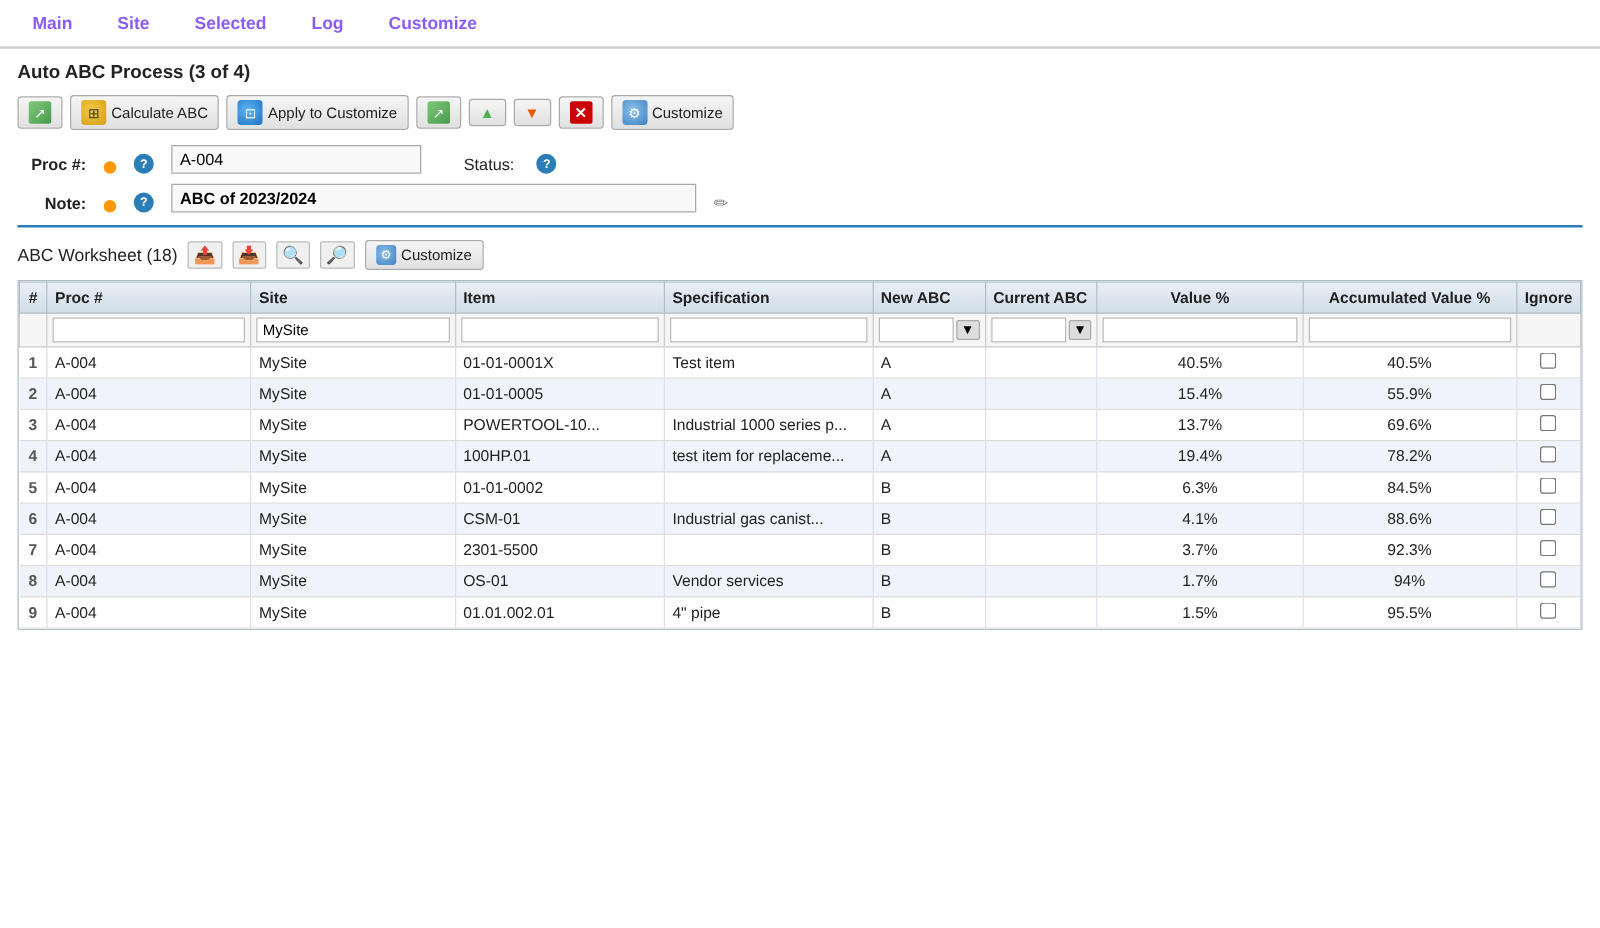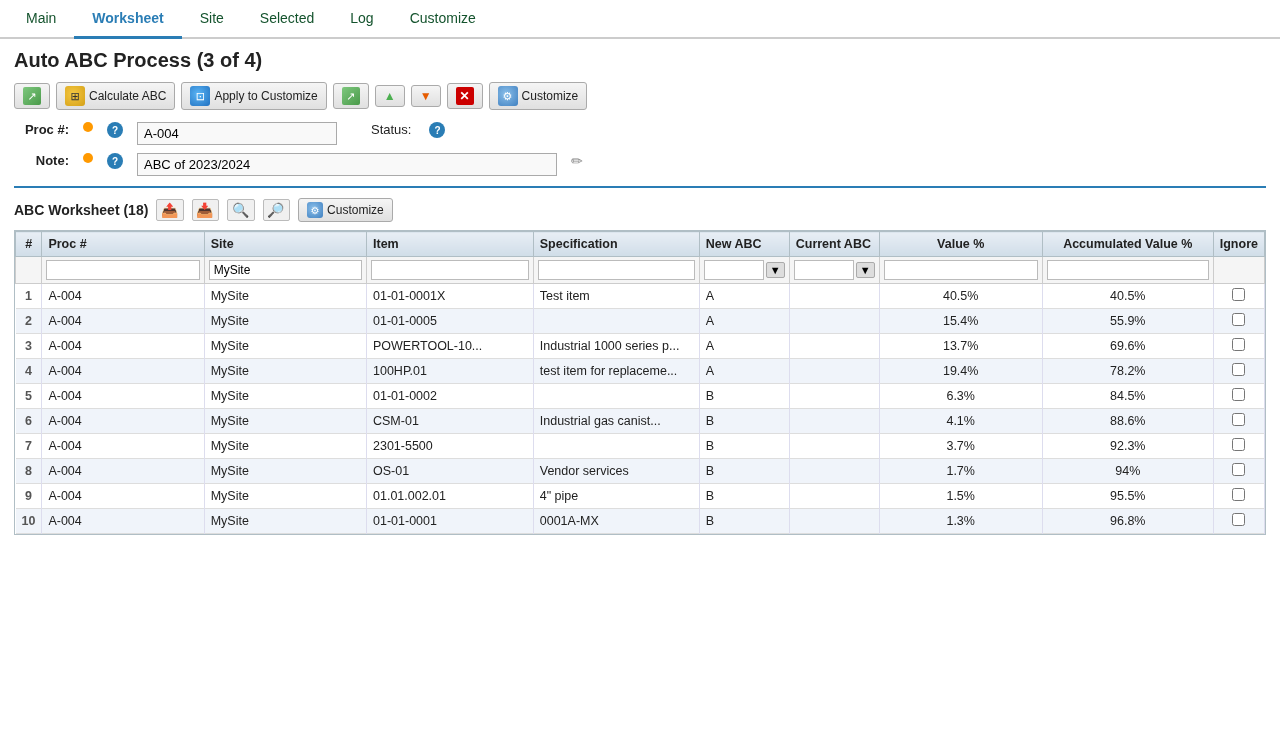--- a/index.html
+++ b/index.html
@@ -3,72 +3,73 @@
   <meta charset="utf-8">
   <style>
     * { box-sizing: border-box; margin: 0; padding: 0; }
     body { font-family: Arial, sans-serif; font-size: 13px; background: #fff; color: #222; }
 
     
     .tabs { display: flex; border-bottom: 2px solid #ccc; padding: 0 8px; background: #fff; }
     .tab {
       padding: 10px 18px;
       cursor: pointer;
-      color: #14532d;
+      color: #8b5cf6;
       font-size: 14px;
       border-bottom: 3px solid transparent;
       margin-bottom: -2px;
       text-decoration: none;
+      font-weight: bold;
     }
     .tab.active {
       border-bottom: 3px solid #2a7db5;
       font-weight: bold;
       color: #2a7db5;
     }
 
     
     .page { padding: 10px 14px; }
 
     
-    .section-title { font-size: 20px; font-weight: bold; margin-bottom: 10px; color: #222; }
+    .section-title { font-size: 15px; font-weight: bold; margin-bottom: 10px; color: #222; }
 
     
     .toolbar { display: flex; align-items: center; gap: 6px; margin-bottom: 12px; flex-wrap: wrap; }
     .toolbar-btn {
       display: flex; align-items: center; gap: 4px;
       padding: 3px 8px;
       background: linear-gradient(to bottom, #f5f5f5, #e0e0e0);
       border: 1px solid #aaa;
       border-radius: 3px;
       cursor: pointer;
       font-size: 12px;
       color: #222;
     }
 
     
-    .form-row { display: flex; align-items: flex-start; gap: 14px; margin-bottom: 8px; }
+    .form-row { display: flex; align-items: flex-end; gap: 14px; margin-bottom: 8px; }
     .form-label { font-weight: bold; min-width: 55px; text-align: right; }
     .form-help { display:inline-flex; align-items:center; justify-content:center; width:16px; height:16px; border-radius:50%; background:#2a7db5; color:#fff; font-size:10px; font-weight:bold; cursor:pointer; }
     .form-dot { width:10px; height:10px; border-radius:50%; background:#ff9900; display:inline-block; }
     .form-input {
       border: 1px solid #aaa;
       padding: 3px 6px;
       font-size: 13px;
       background: #f9f9f9;
       min-width: 200px;
     }
-    .note-input { min-width: 420px; }
+    .note-input { min-width: 420px; font-weight: bold; }
     .edit-icon { color: #888; cursor: pointer; font-size: 14px; }
 
     
     .divider { border: none; border-top: 2px solid #2a7db5; margin: 10px 0; }
 
     
     .ws-header { display: flex; align-items: center; gap: 8px; margin-bottom: 8px; }
-    .ws-title { font-size: 14px; font-weight: bold; }
+    .ws-title { font-size: 14px; font-weight: normal; }
     .ws-icon-btn { cursor: pointer; padding: 2px 4px; border: 1px solid #bbb; background: #f0f0f0; border-radius: 2px; display:inline-flex; align-items:center; justify-content:center; }
 
     
     table { width: 100%; border-collapse: collapse; font-size: 12.5px; }
     thead tr th {
       background: linear-gradient(to bottom, #e8eef5, #d0dde8);
       border: 1px solid #b0bec5;
       padding: 5px 6px;
       text-align: left;
       font-weight: bold;
@@ -99,21 +100,20 @@
     .calc-icon { background: radial-gradient(circle at 40% 40%, #f5c842, #d4a017); border-radius: 3px; width:20px; height:20px; display:inline-flex; align-items:center; justify-content:center; color:#333; font-size:11px; }
     .apply-icon { background: radial-gradient(circle at 40% 40%, #5bb5f5, #2070c0); border-radius: 3px; width:20px; height:20px; display:inline-flex; align-items:center; justify-content:center; color:#fff; font-size:11px; }
     .cust-icon { background: radial-gradient(circle at 40% 40%, #8abfea, #4080c0); border-radius: 3px; width:20px; height:20px; display:inline-flex; align-items:center; justify-content:center; color:#fff; font-size:11px; }
     .x-icon { background:#cc0000; border-radius: 2px; width:18px; height:18px; display:inline-flex; align-items:center; justify-content:center; color:#fff; font-size:12px; font-weight:bold; }
   </style>
 </head>
 <body>
 
 <div class="tabs">
   <a class="tab">Main</a>
-  <a class="tab active">Worksheet</a>
   <a class="tab">Site</a>
   <a class="tab">Selected</a>
   <a class="tab">Log</a>
   <a class="tab">Customize</a>
 </div>
 
 <div class="page">
 
   <div class="section-title">Auto ABC Process (3 of 4)</div>
 
@@ -327,29 +327,17 @@
             <td>A-004</td>
             <td>MySite</td>
             <td>01.01.002.01</td>
             <td>4" pipe</td>
             <td>B</td>
             <td></td>
             <td class="td-num">1.5%</td>
             <td class="td-num">95.5%</td>
             <td class="td-center"><input type="checkbox" style=""></td>
           </tr>
-          <tr>
-            <td class="td-row-num">10</td>
-            <td>A-004</td>
-            <td>MySite</td>
-            <td>01-01-0001</td>
-            <td>0001A-MX</td>
-            <td>B</td>
-            <td></td>
-            <td class="td-num">1.3%</td>
-            <td class="td-num">96.8%</td>
-            <td class="td-center"><input type="checkbox" style=""></td>
-          </tr>
         </tbody>
     </table>
   </div>
 
 </div>
 
 </body></html>

